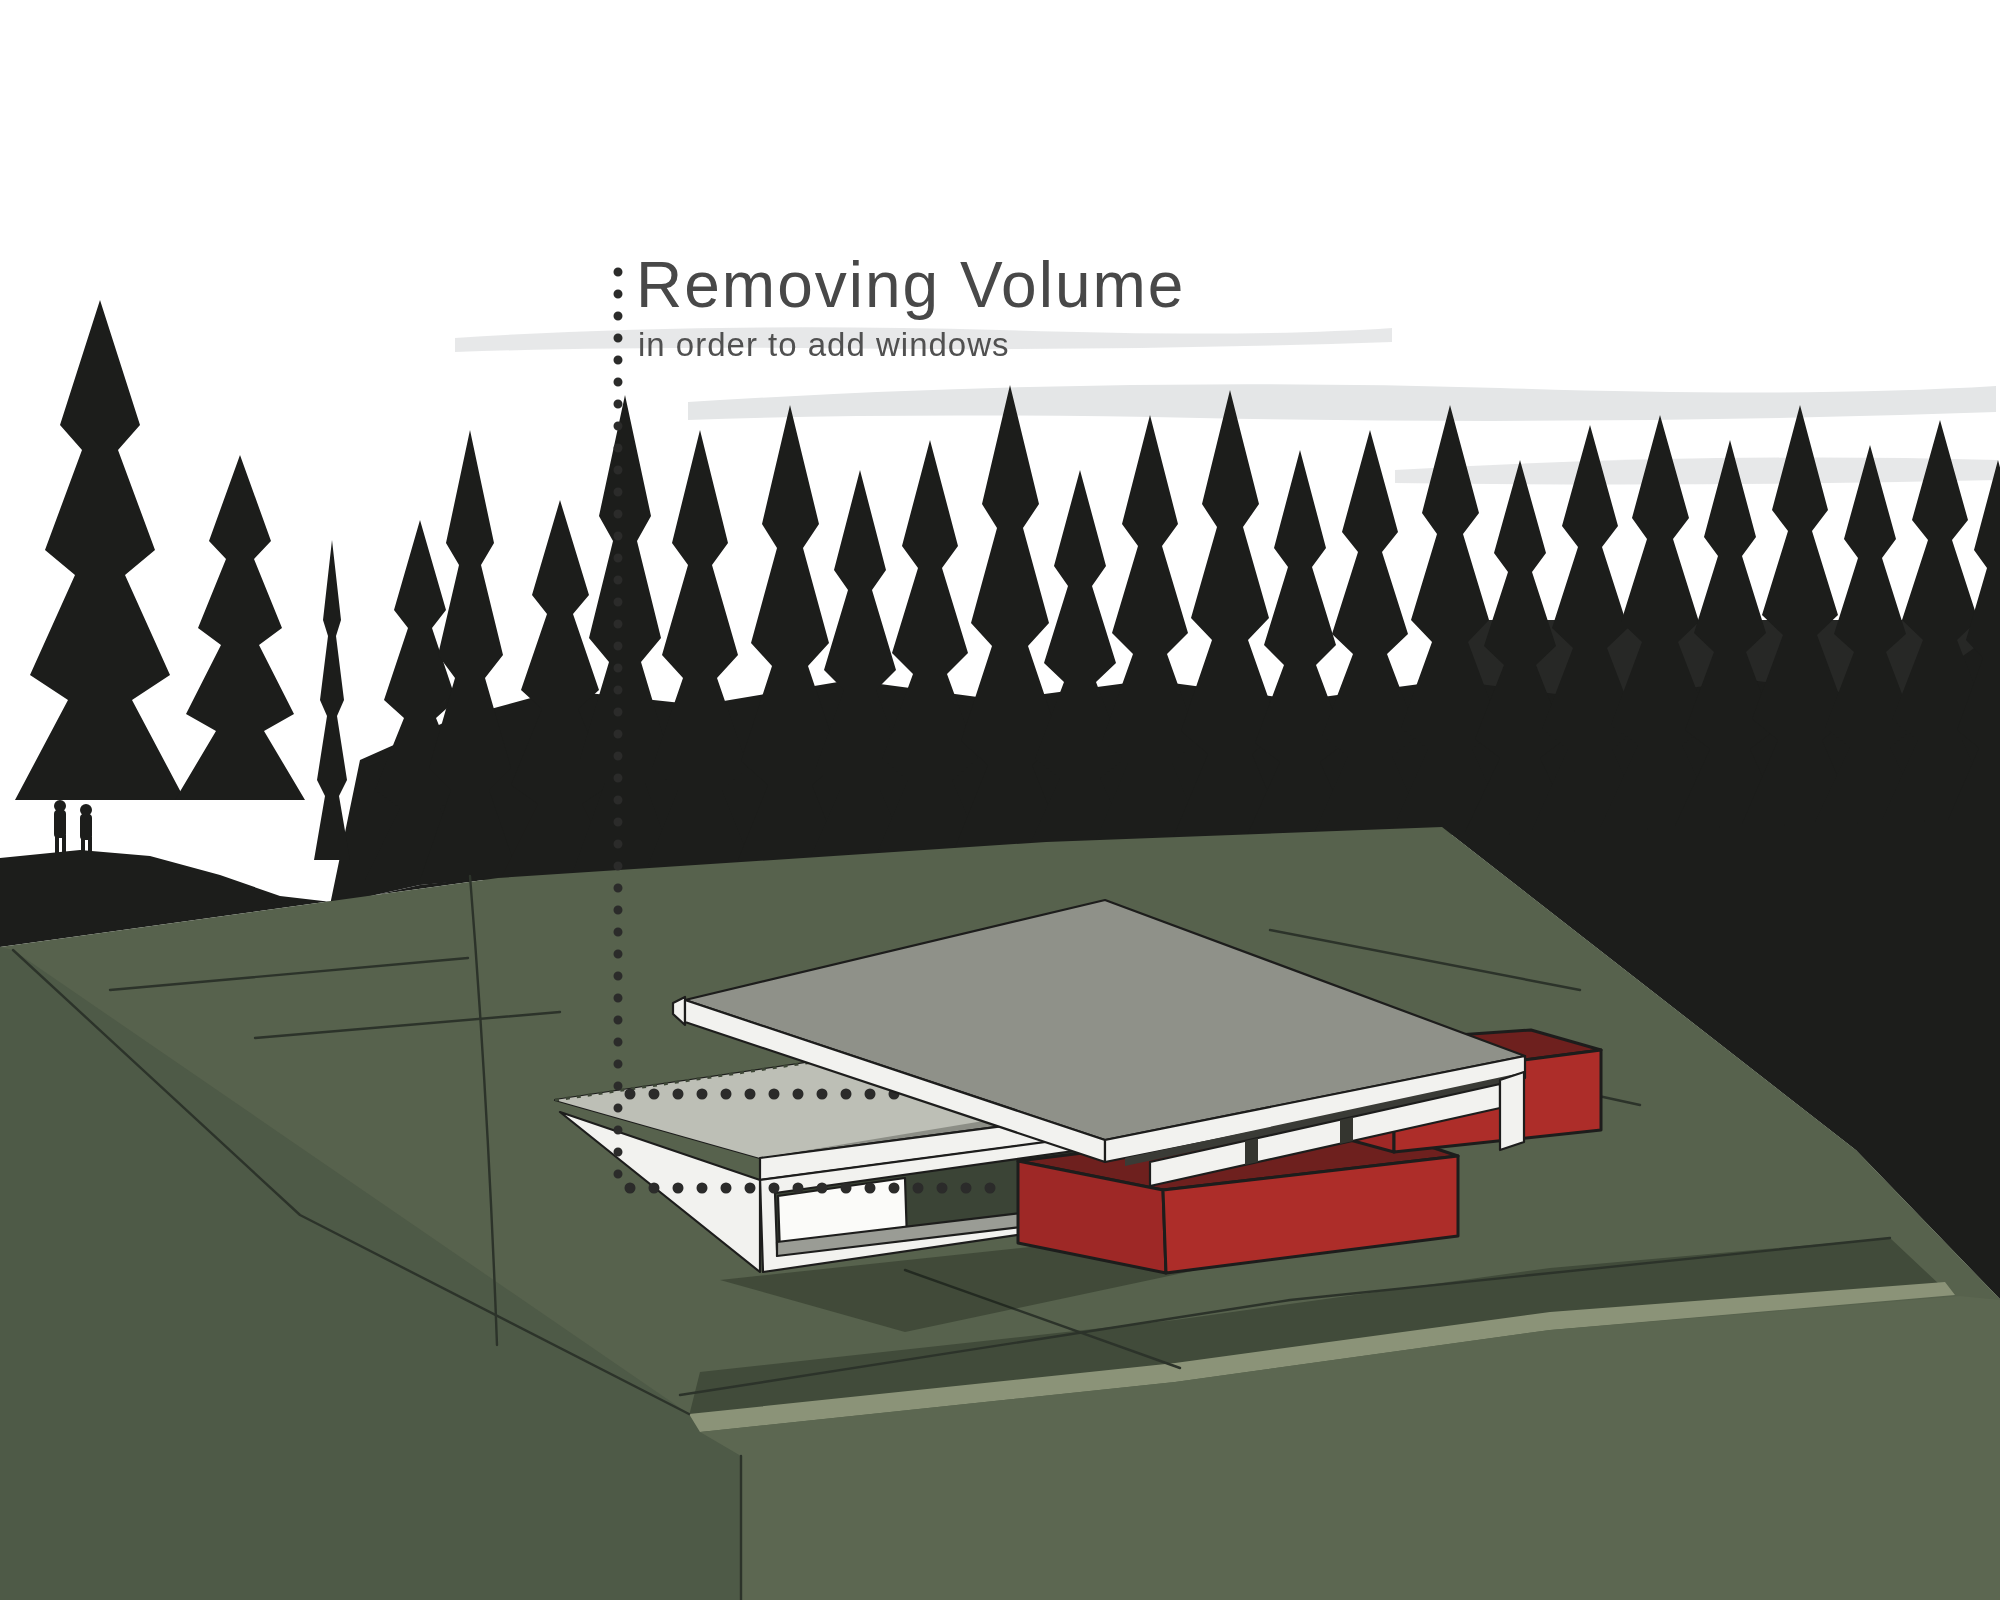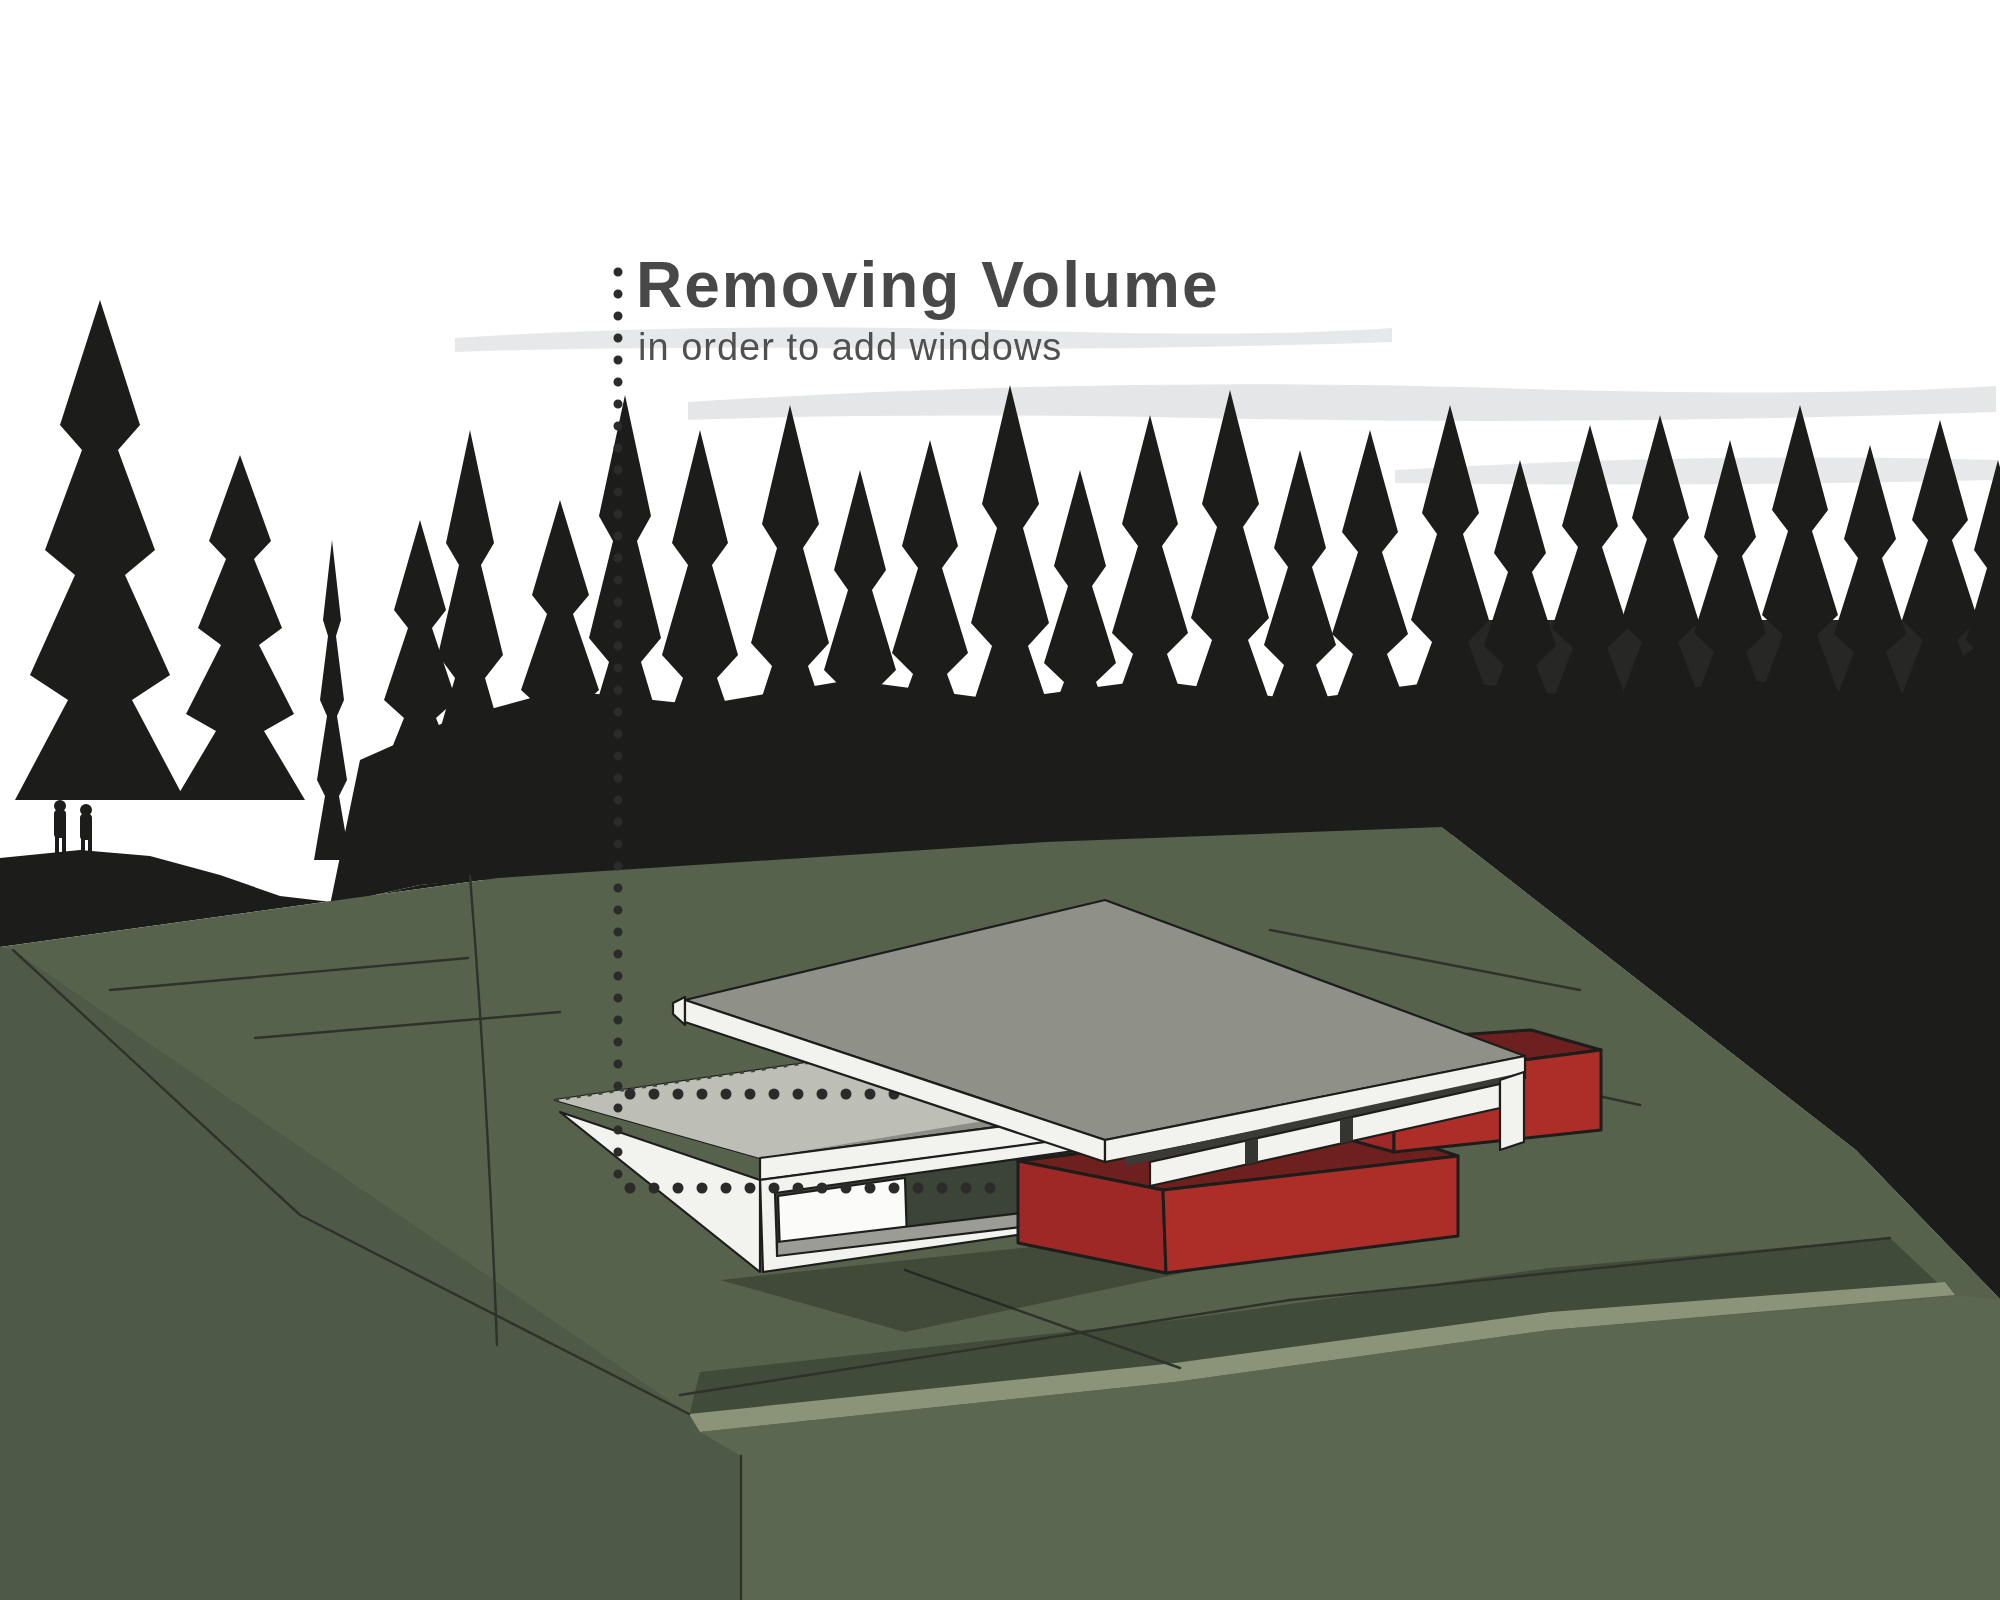--- a/index.html
+++ b/index.html
@@ -7,22 +7,22 @@
          font-family:"Liberation Sans", sans-serif;}
   #scene{position:absolute;left:0;top:0;width:100%;height:100%;}
   .o{stroke:var(--outline);stroke-width:2.2;stroke-linejoin:round;}
   .o3{stroke:var(--outline);stroke-width:3;stroke-linejoin:round;}
   .noline{stroke:none;}
   .fline{fill:none;stroke:var(--lineGreen);stroke-width:2.4;stroke-linejoin:round;stroke-linecap:round;}
   .dash{fill:none;stroke:var(--pit);stroke-width:3;stroke-dasharray:4 7;}
   .dots{fill:none;stroke:var(--dots);stroke-linecap:round;}
   .tree{fill:var(--tree);stroke:none;}
   #title-block{position:absolute;left:636px;top:248px;color:var(--title);}
-  #title-block h1{margin:0;font-size:64px;font-weight:700;letter-spacing:2px;color:var(--title);}
-  #title-block p{margin:4px 0 0 2px;font-size:38px;font-weight:400;letter-spacing:1px;color:var(--subtitle);}
+  #title-block h1{margin:0;font-size:64px;font-weight:400;letter-spacing:2px;color:var(--title);}
+  #title-block p{margin:4px 0 0 2px;font-size:33px;font-weight:400;letter-spacing:1px;color:var(--subtitle);}
 </style>
 </head>
 <body>
 
 <div id="stage" style="--sky: #ffffff; --cloud: #e4e6e7; --tree: #1c1d1b; --wedge: #272826; --terrain: #57624d; --terrainLeft: #4e5a47; --bandDark: #414b3a; --ledge: #8b9378; --cliff: #5c6751; --pit: #3d4636; --lineGreen: #2c332a; --roof: #8f9189; --slab: #8c8e86; --slabLight: #bdbfb6; --white: #f2f2ef; --whiteBright: #fbfbf9; --sill: #9a9c95; --opening: #3b4436; --mullion: #34352f; --fasciaShadow: #3a3b36; --redTop: #6e201e; --redSide: #9e2826; --redFront: #ad2d29; --outline: #1d1d1c; --dots: #2b2b2a; --title: #484848; --subtitle: #505050; --shadow: rgba(20,26,16,0.32);">
 <svg id="scene" viewBox="0 0 2000 1600">
 
   <g>
     <rect x="0" y="0" width="2000" height="1600" fill="var(--sky)"></rect>
     <path fill="var(--cloud)" opacity="0.9" d="M455,338 Q700,322 1000,330 Q1250,338 1392,328 L1392,342 Q1100,352 800,348 Q600,347 455,352 Z"></path>

